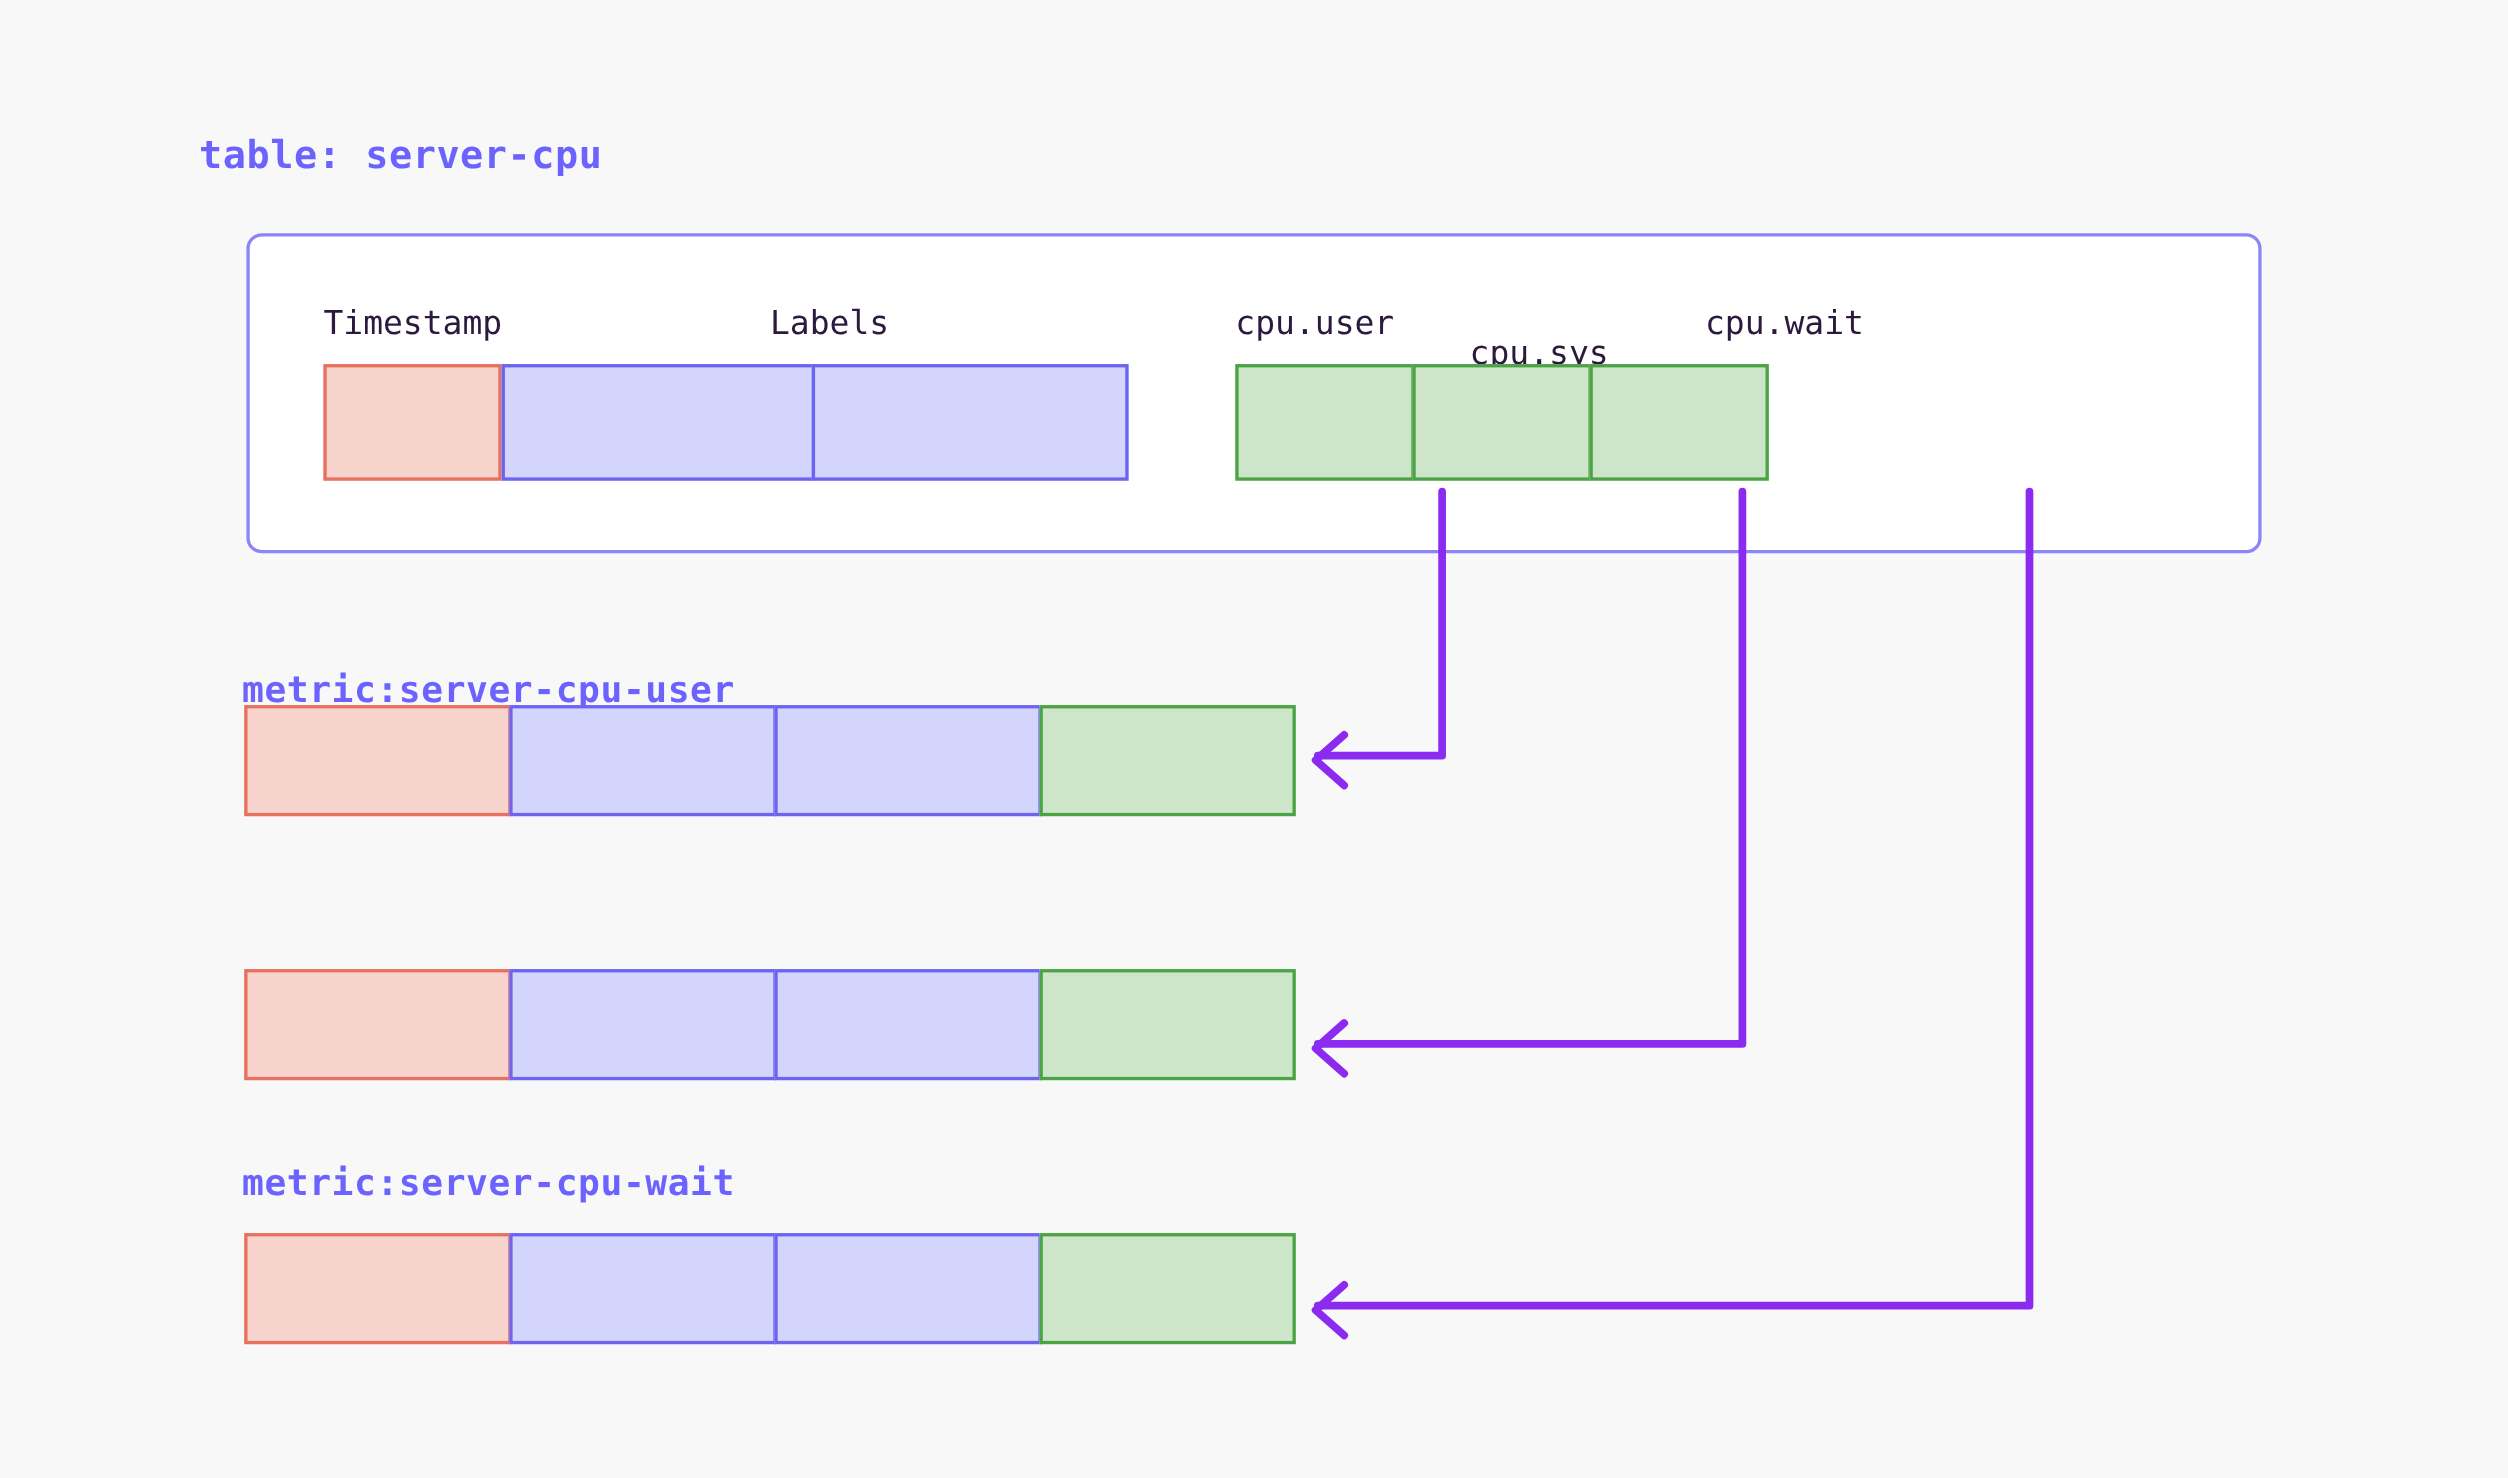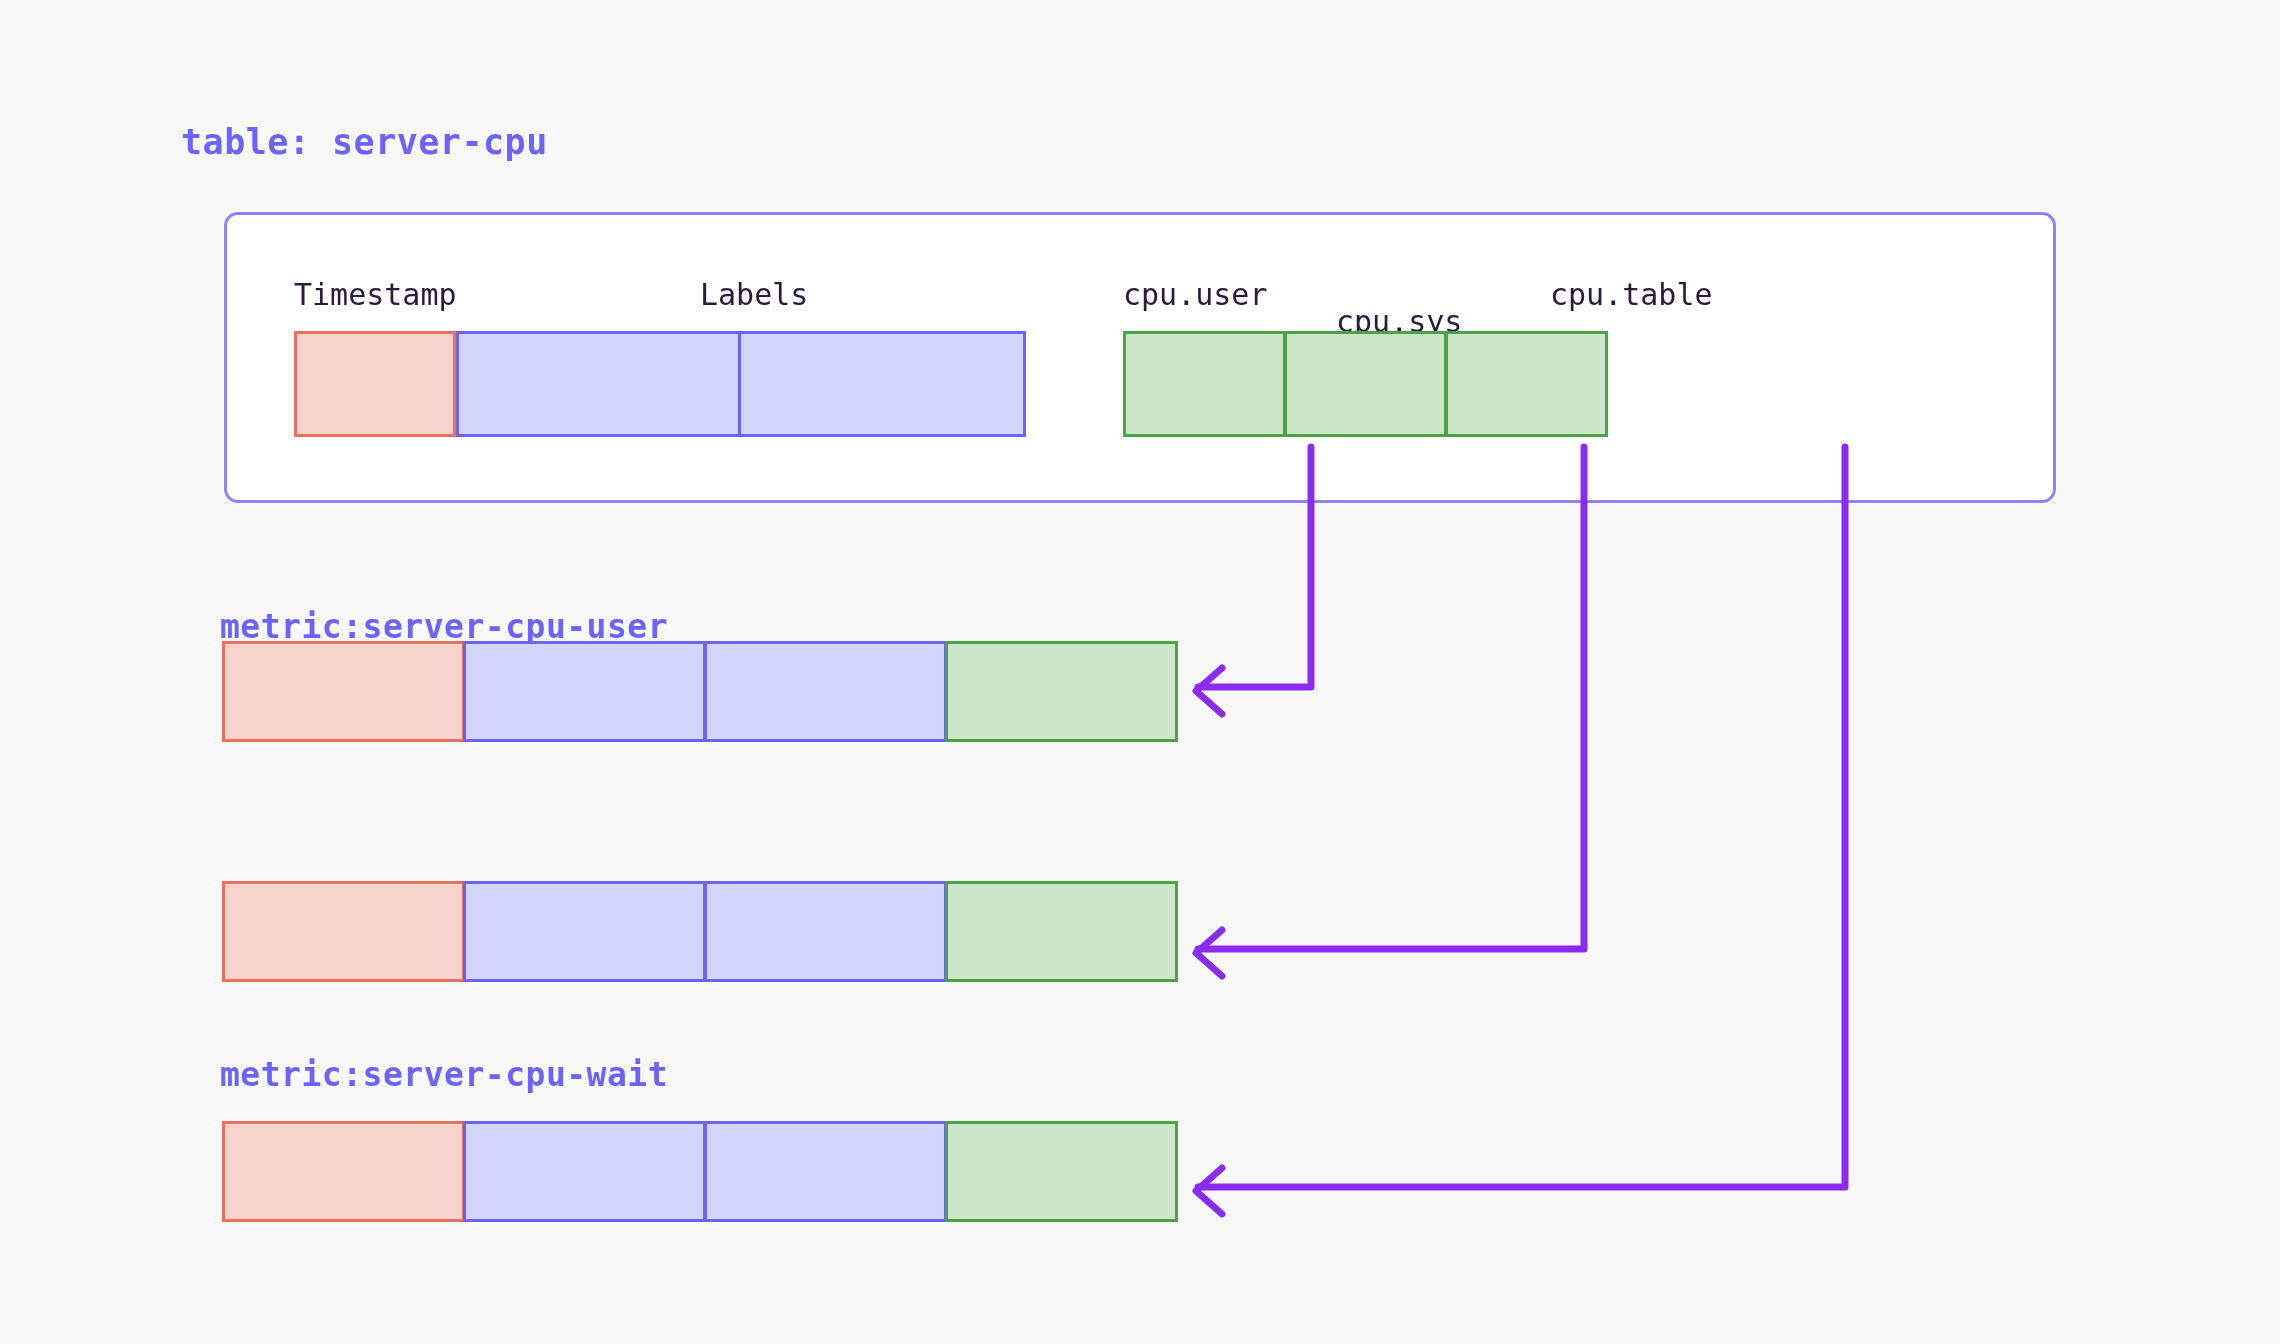--- a/index.html
+++ b/index.html
@@ -87,21 +87,21 @@
 <div id="stage">
 
   <div class="heading" id="table-title">table: server-cpu</div>
 
   <div id="table-card"></div>
 
   <div class="col-header" style="left:294px; width:260px;">Timestamp</div>
   <div class="col-header" style="left:700px; width:260px;">Labels</div>
   <div class="col-header" style="left:1123px; width:240px;">cpu.user</div>
   <div class="col-header" style="left:1336px; width:240px;margin-top:27px;">cpu.sys</div>
-  <div class="col-header" style="left:1550px; width:240px;">cpu.table</div>
+  <div class="col-header" style="left:1550px; width:240px;">cpu.wait</div>
 
   <div class="cell ts" style="left:294px;  top:331px; width:162px; height:106px;"></div>
   <div class="cell lab" style="left:456px;  top:331px; width:285px; height:106px;"></div>
   <div class="cell lab" style="left:738px;  top:331px; width:288px; height:106px;"></div>
   <div class="cell val" style="left:1123px; top:331px; width:163px; height:106px;"></div>
   <div class="cell val" style="left:1284px; top:331px; width:163px; height:106px;"></div>
   <div class="cell val" style="left:1445px; top:331px; width:163px; height:106px;"></div>
 
   <div class="heading metric-title" style="left:220px; top:575px;margin-top:32px;">metric:server-cpu-user</div>
   <div class="cell ts" style="left:222px; top:641px; width:243px; height:101px;"></div>

